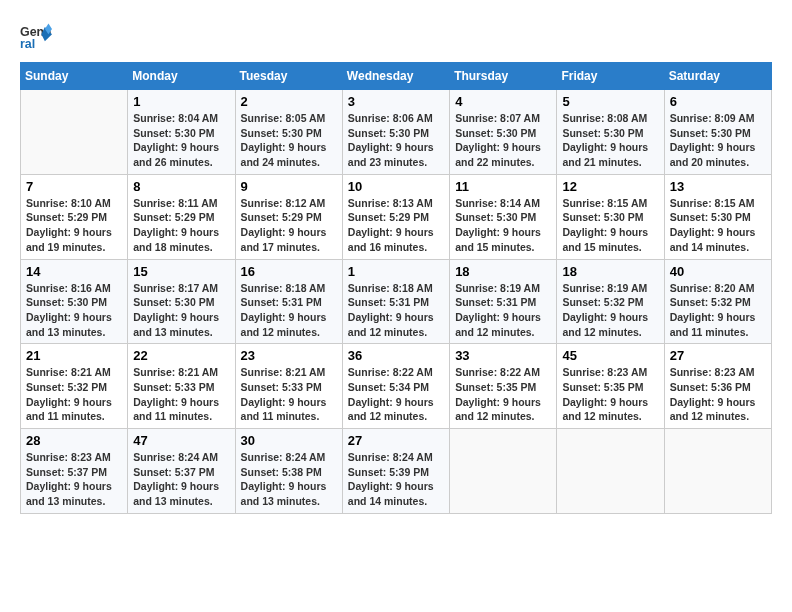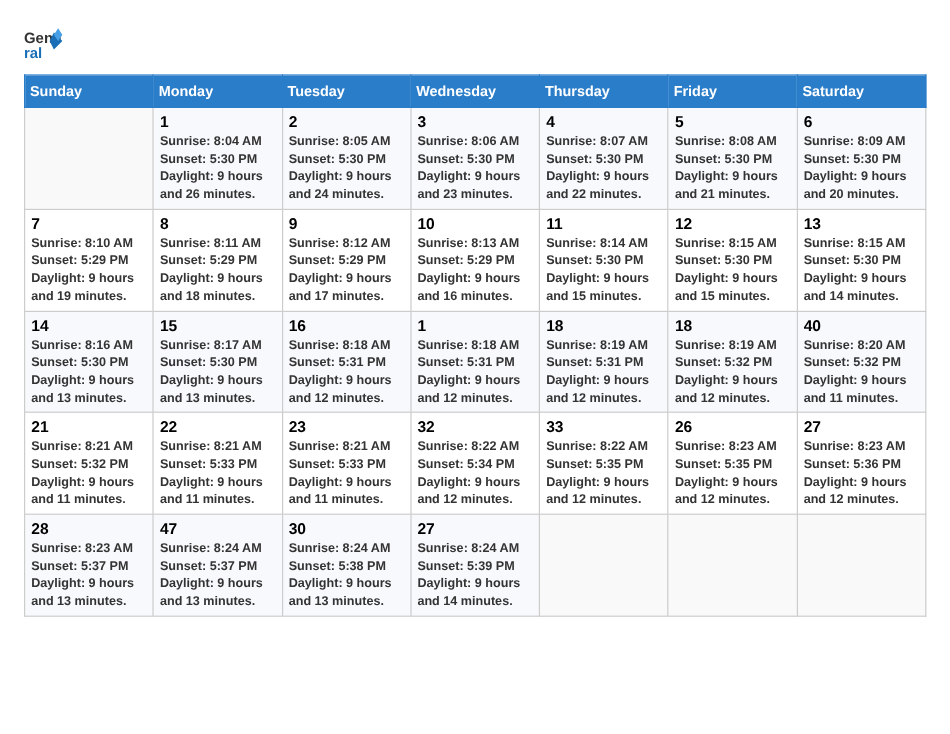--- a/index.html
+++ b/index.html
@@ -209,29 +209,29 @@
         </td>
         <td>
           <div class="day-num">22</div>
           <div class="day-info">Sunrise: 8:21 AM<br>Sunset: 5:33 PM<br>Daylight: 9 hours and 11 minutes.</div>
         </td>
         <td>
           <div class="day-num">23</div>
           <div class="day-info">Sunrise: 8:21 AM<br>Sunset: 5:33 PM<br>Daylight: 9 hours and 11 minutes.</div>
         </td>
         <td>
-          <div class="day-num">32</div>
+          <div class="day-num">36</div>
           <div class="day-info">Sunrise: 8:22 AM<br>Sunset: 5:34 PM<br>Daylight: 9 hours and 12 minutes.</div>
         </td>
         <td>
           <div class="day-num">33</div>
           <div class="day-info">Sunrise: 8:22 AM<br>Sunset: 5:35 PM<br>Daylight: 9 hours and 12 minutes.</div>
         </td>
         <td>
-          <div class="day-num">26</div>
+          <div class="day-num">45</div>
           <div class="day-info">Sunrise: 8:23 AM<br>Sunset: 5:35 PM<br>Daylight: 9 hours and 12 minutes.</div>
         </td>
         <td>
           <div class="day-num">27</div>
           <div class="day-info">Sunrise: 8:23 AM<br>Sunset: 5:36 PM<br>Daylight: 9 hours and 12 minutes.</div>
         </td>
       </tr>
       <tr>
         <td>
           <div class="day-num">28</div>

